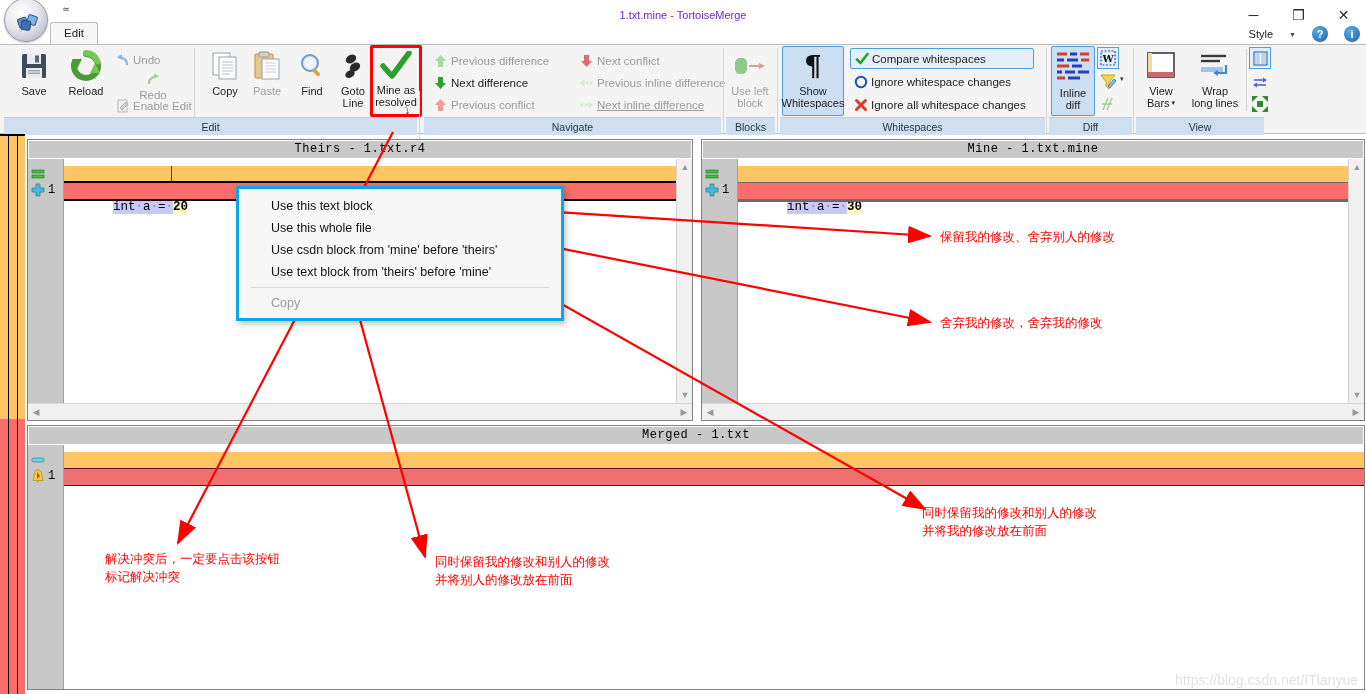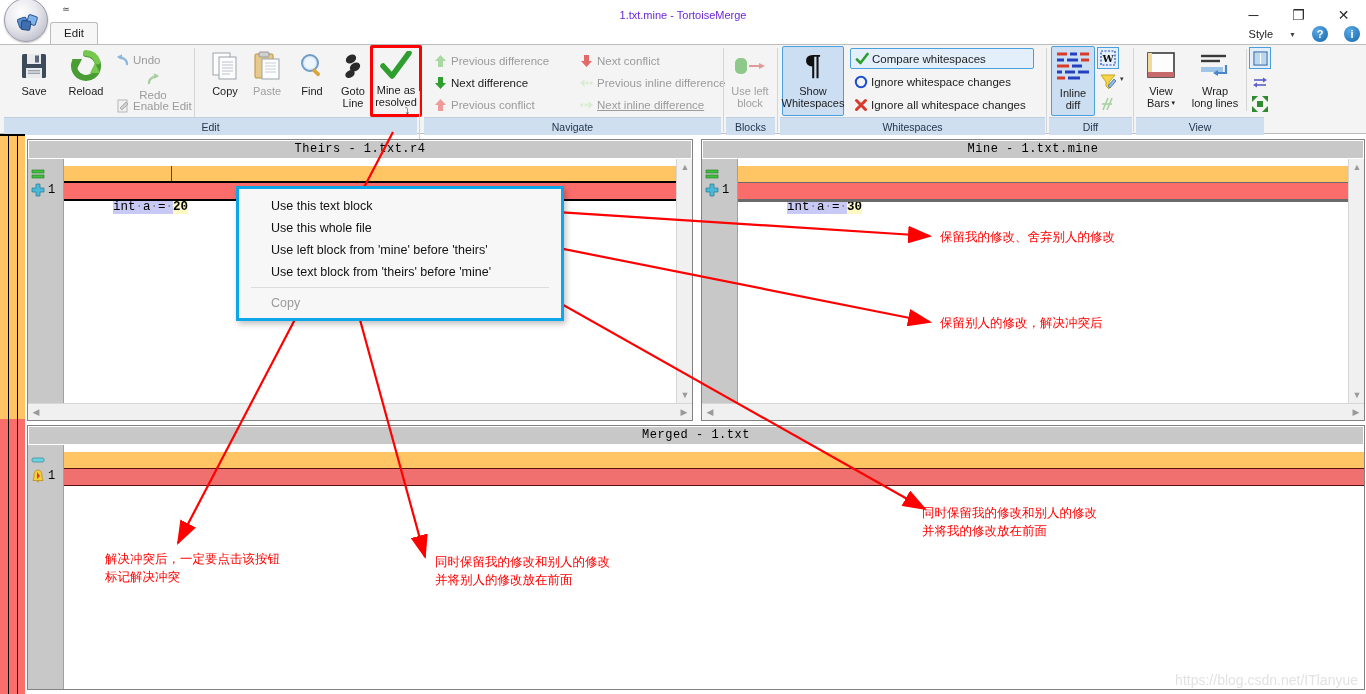--- a/index.html
+++ b/index.html
@@ -696,21 +696,21 @@
       
     </div>
     <div style="position:absolute; left:0; right:0; top:23px; height:1px; background:#5a1010;"></div>
     <div style="position:absolute; left:0; right:0; top:40px; height:1px; background:#5a1010;"></div>
   </div>
 </div>
 
 <div class="ctxmenu">
   <div class="ctxitem">Use this text block</div>
   <div class="ctxitem">Use this whole file</div>
-  <div class="ctxitem">Use left block from 'mine' before 'theirs'</div>
+  <div class="ctxitem">Use csdn block from 'mine' before 'theirs'</div>
   <div class="ctxitem">Use text block from 'theirs' before 'mine'</div>
   <div class="ctxsep"></div>
   <div class="ctxitem disabled">Copy</div>
 </div>
 
 <svg class="overlay">
   <defs>
     <marker id="ah" markerWidth="11" markerHeight="8" refX="10" refY="4" orient="auto">
       <polygon points="0,0 11,4 0,8" fill="#ff0000"></polygon>
     </marker>
@@ -718,21 +718,21 @@
   <g stroke="#ff0000" stroke-width="2.2" fill="none" marker-end="url(#ah)">
     <line x1="370" y1="200" x2="930" y2="236"></line>
     <line x1="428" y1="222" x2="930" y2="322"></line>
     <line x1="480" y1="258" x2="925" y2="509"></line>
     <line x1="348" y1="276" x2="425" y2="557"></line>
     <line x1="393" y1="132" x2="178" y2="543"></line>
   </g>
 </svg>
 
 <div class="anno" style="left:940px; top:228px;">保留我的修改、舍弃别人的修改</div>
-<div class="anno" style="left:940px; top:314px;">保留别人的修改，解决冲突后</div>
+<div class="anno" style="left:940px; top:314px;">舍弃我的修改，舍弃我的修改</div>
 <div class="anno" style="left:922px; top:504px;">同时保留我的修改和别人的修改
 并将我的修改放在前面</div>
 <div class="anno" style="left:435px; top:553px;">同时保留我的修改和别人的修改
 并将别人的修改放在前面</div>
 <div class="anno" style="left:105px; top:550px;">解决冲突后，一定要点击该按钮
 标记解决冲突</div>
 
 <div class="watermark">https://blog.csdn.net/ITlanyue</div>
 
 </body></html>

